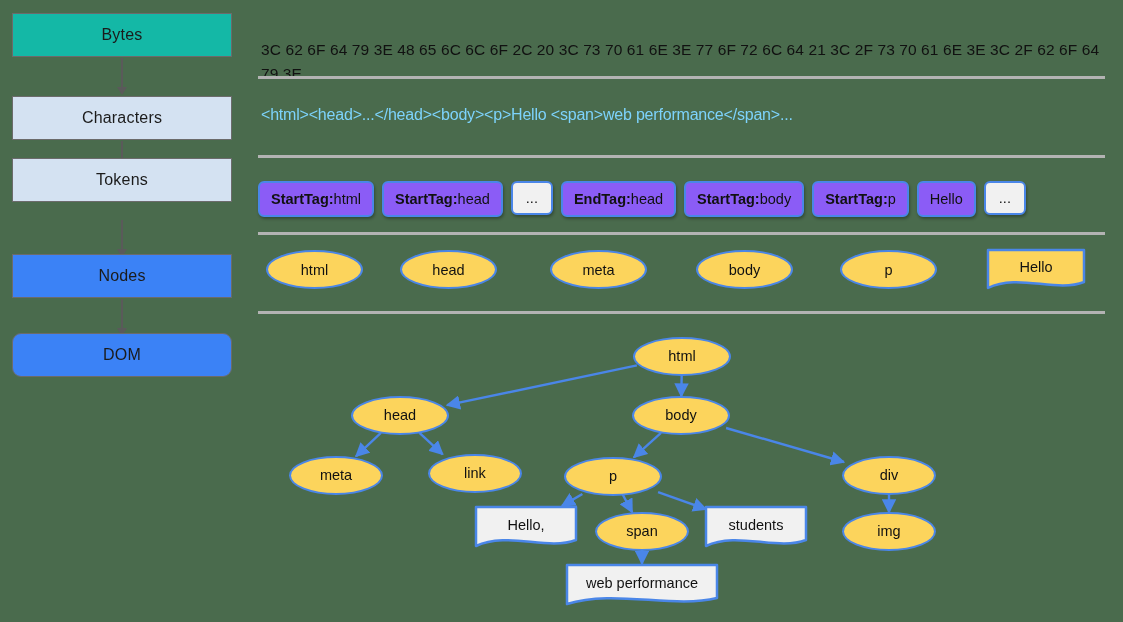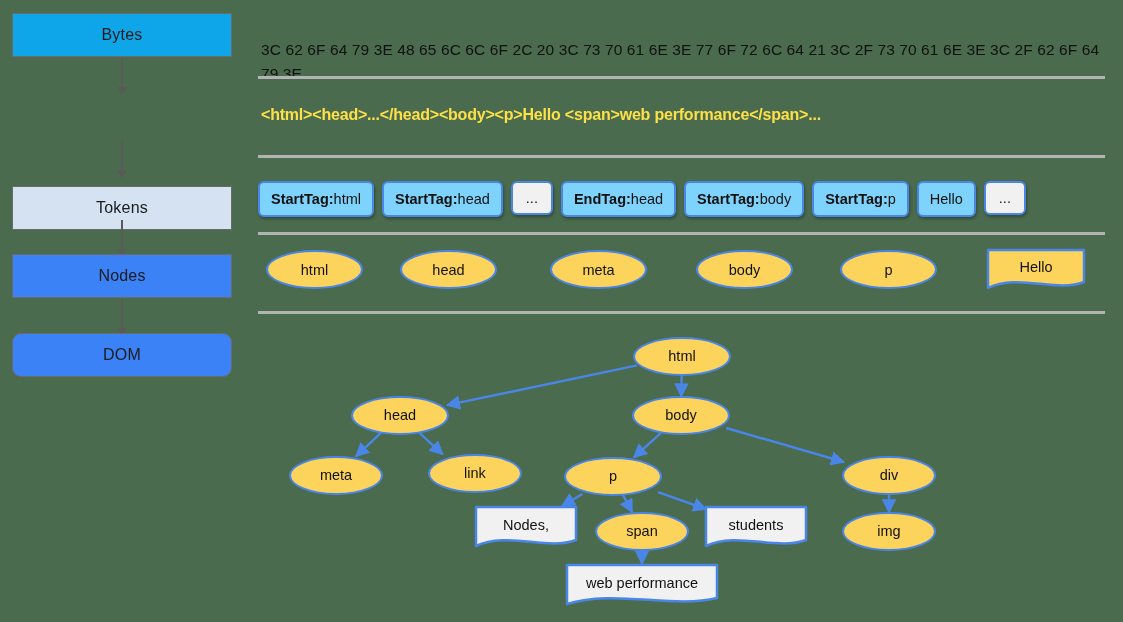--- a/index.html
+++ b/index.html
@@ -29,21 +29,21 @@
     height: 44px;
     border: 1px solid #6b6b6b;
     box-sizing: border-box;
     display: flex;
     align-items: center;
     justify-content: center;
     font-size: 16px;
     color: #1b1b1b;
     letter-spacing: .2px;
   }
-  .stage-box.green { background: #0ea5e9; }
+  .stage-box.green { background: #14b8a6; }
   .stage-box.blue  { background: #d4e2f2; }
   .stage-box.gold  { background: #3b82f6; }
 
   .pipe-arrow {
     position: absolute;
     left: 121px;
     width: 2px;
     background: #5a5a5a;
   }
   .pipe-arrow::after {
@@ -76,38 +76,38 @@
     color: #111;
     letter-spacing: .1px;
     margin-top: 26px;
   }
 
   .chars-text {
     position: absolute;
     left: 261px;
     top: 106px;
     font-size: 16px;
-    font-weight: bold;
-    color: #fde047;
+    font-weight: normal;
+    color: #7dd3fc;
     letter-spacing: -.2px;
   }
 
   
   .token-row {
     position: absolute;
     left: 258px;
     top: 181px;
     display: flex;
     gap: 8px;
     align-items: stretch;
   }
   .chip {
     border: 2px solid #4a86e8;
     border-radius: 6px;
-    background: #7dd3fc;
+    background: #8b5cf6;
     box-shadow: 1px 2px 3px rgba(0,0,0,.30);
     height: 34px;
     display: flex;
     align-items: center;
     justify-content: center;
     padding: 16px 11px;
     font-size: 14.5px;
     color: #111;
     white-space: nowrap;
     box-sizing: border-box;
@@ -185,23 +185,26 @@
 </head>
 <body>
 
 <div id="stage">
 
   <div class="stage-box green" style="top:13px;">
     <span>Bytes</span>
   </div>
   <div class="pipe-arrow" style="top:58px; height:30px;"></div>
 
+  <div class="stage-box blue" style="top:96px;">
+    <span>Characters</span>
+  </div>
   <div class="pipe-arrow" style="top:141px; height:30px;"></div>
 
-  <div class="stage-box blue" style="top:186px;">
+  <div class="stage-box blue" style="top:158px;">
     <span>Tokens</span>
   </div>
   <div class="pipe-arrow" style="top:220px; height:30px;"></div>
 
   <div class="stage-box gold" style="top:254px;">
     <span>Nodes</span>
   </div>
   <div class="pipe-arrow" style="top:299px; height:30px;"></div>
 
   <div class="stage-box gold" style="top:333px;border-radius:9px;">
@@ -313,21 +316,21 @@
       <div class="tnode oval" style="left: 564px; top: 456.5px; width: 98px; height: 39px;">
         <span>p</span>
       </div>
       <div class="tnode oval" style="left: 842px; top: 455.5px; width: 94px; height: 39px;">
         <span>div</span>
       </div>
       <div class="tnode doc-shape" style="left: 474px; top: 505px; width: 104px; height: 44px;">
         <svg class="doc-svg" viewBox="0 0 104 44" preserveAspectRatio="none">
           <path d="M2 2 L102 2 L102 35 C72.8 46, 33.28 26, 2 41 Z" fill="#f1f1f1" stroke="#4a86e8" stroke-width="2.5" stroke-linejoin="round"></path>
         </svg>
-        <span class="doc-label">Nodes,</span>
+        <span class="doc-label">Hello,</span>
       </div>
       <div class="tnode oval" style="left: 595px; top: 511.5px; width: 94px; height: 39px;">
         <span>span</span>
       </div>
       <div class="tnode oval" style="left: 842px; top: 511.5px; width: 94px; height: 39px;">
         <span>img</span>
       </div>
       <div class="tnode doc-shape" style="left: 704px; top: 505px; width: 104px; height: 44px;">
         <svg class="doc-svg" viewBox="0 0 104 44" preserveAspectRatio="none">
           <path d="M2 2 L102 2 L102 35 C72.8 46, 33.28 26, 2 41 Z" fill="#f1f1f1" stroke="#4a86e8" stroke-width="2.5" stroke-linejoin="round"></path>

